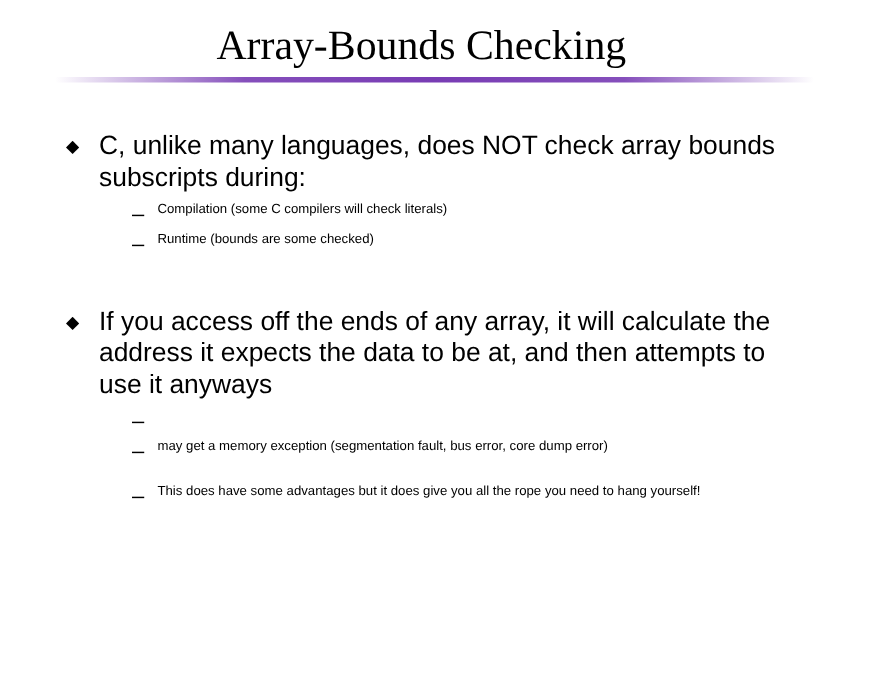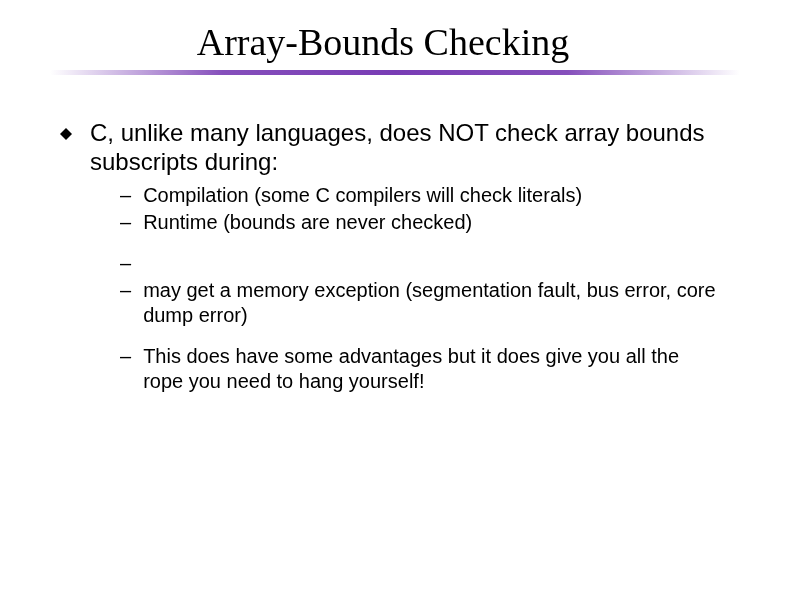--- a/index.html
+++ b/index.html
@@ -67,21 +67,21 @@
     align-items: flex-start;
     margin-bottom: 2px;
   }
   .dash {
     flex: 0 0 auto;
     font-size: 20px;
     line-height: 1.25;
     margin-right: 12px;
   }
   .sub-text {
-    font-size: 20px;
+    font-size: 12px;
     line-height: 1.25;
   }
 </style>
 </head>
 <body>
 
 <div class="slide">
   <h1 class="title">Array-Bounds Checking</h1>
   <div class="divider"></div>
 
@@ -95,24 +95,32 @@
       </span>
       <span class="main-text">C, unlike many languages, does NOT check array bounds subscripts during:</span>
     </div>
     <div class="sub-list">
       <div class="sub-item">
         <span class="dash">–</span>
         <span class="sub-text">Compilation  (some C compilers will check literals)</span>
       </div>
       <div class="sub-item">
         <span class="dash">–</span>
-        <span class="sub-text">Runtime  (bounds are never checked)</span>
+        <span class="sub-text">Runtime  (bounds are some checked)</span>
       </div>
     </div>
 
+    <div class="main-item">
+      <span class="diamond">
+        <svg viewBox="0 0 12 12">
+            <polygon points="6,0 12,6 6,12 0,6" fill="#000"></polygon>
+          </svg>
+      </span>
+      <span class="main-text">If you access off the ends of any array, it will calculate the address it expects the data to be at, and then attempts to use it anyways</span>
+    </div>
     <div class="sub-list">
       <div class="sub-item">
         <span class="dash">–</span>
       </div>
       <div class="sub-item">
         <span class="dash">–</span>
         <span class="sub-text">may get a memory exception (segmentation fault, bus error, core dump error)</span>
       </div>
     </div>
 

